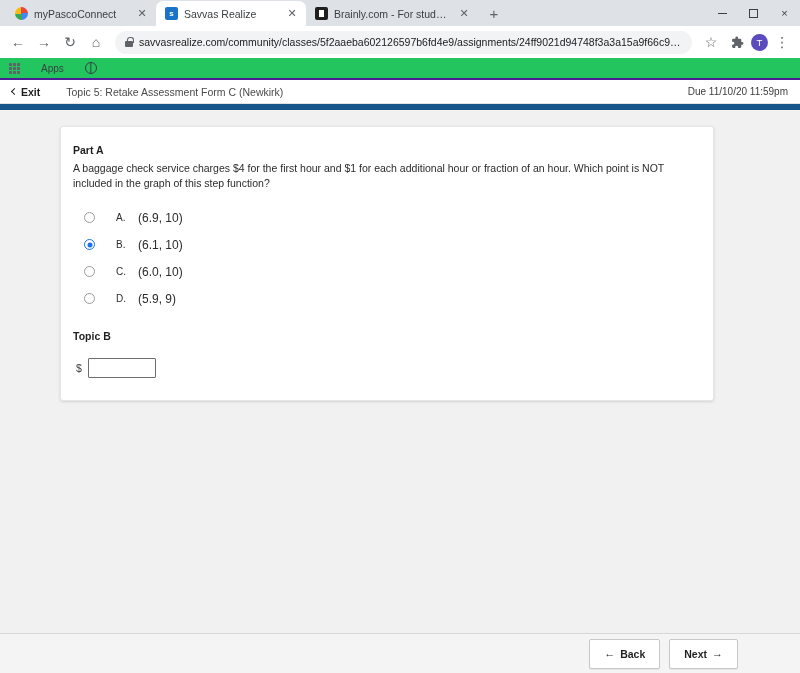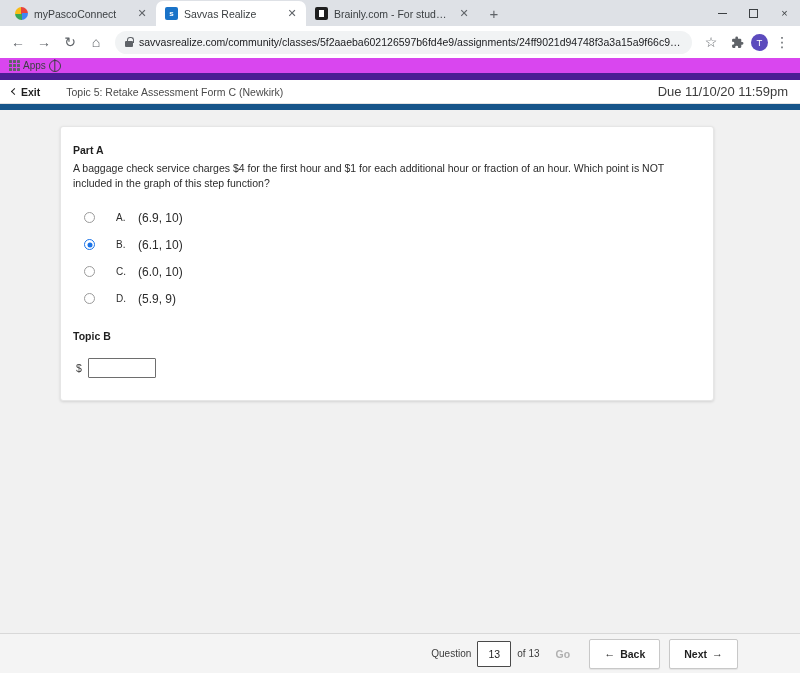--- a/index.html
+++ b/index.html
@@ -103,23 +103,23 @@
     border-bottom: none; border-radius: 3px 3px 0 0;
   }
   .avatar {
     width: 17px; height: 17px; border-radius: 50%;
     background: #5c4bbd; color: #fff; font-size: 9.5px;
     display: flex; align-items: center; justify-content: center;
     flex: 0 0 17px;
   }
 
   .bookmarkbar {
-    height: 22px; background: #d946ef;
-    display: flex; align-items: center; gap: 3px; padding: 0 9px;
-    border-bottom: 7px solid #4c1d95;
+    height: 22px; background: #22c55e;
+    display: flex; align-items: center; gap: 21px; padding: 0 9px;
+    border-bottom: 2px solid #4c1d95;
   }
   .apps-grid {
     width: 11px; height: 11px;
     display: grid; grid-template-columns: repeat(3,1fr);
     grid-template-rows: repeat(3,1fr); gap: 1px;
   }
   .apps-grid i { background: #5f6368; border-radius: 0.5px; display: block; }
   .bm-label { font-size: 10px; color: #3c4043; }
   .bm-globe {
     width: 12px; height: 12px; border-radius: 50%;
@@ -143,21 +143,21 @@
     font-size: 10.5px; font-weight: bold; color: #1f1f1f;
   }
   .chev-left {
     display: inline-block; width: 5px; height: 5px;
     border-left: 1.5px solid #1f1f1f; border-bottom: 1.5px solid #1f1f1f;
     transform: rotate(45deg);
   }
   .assign-title {
     margin-left: 26px; font-size: 10.5px; color: #4a4a4a;
   }
-  .due-date { margin-left: auto; font-size: 13px; color: #3c3c3c; padding-left: 44px; }
+  .due-date { margin-left: auto; font-size: 10px; color: #3c3c3c; padding-left: 44px; }
 
   .navy-band { height: 6px; background: #17558a; }
 
   .content-area { flex: 1 1 auto; background: #f1f1f1; position: relative; padding-top: 16px; }
 
   .card {
     margin-left: 60px; width: 654px; background: #ffffff;
     border: 1px solid #e6e6e6; border-radius: 3px;
     box-shadow: 0 1px 3px rgba(0,0,0,0.13);
     padding: 17px 16px 22px 12px;
@@ -352,26 +352,20 @@
             <span class="dollar">$</span>
             <input class="answer-input" type="text" value="" style="">
           </div>
         </div>
 
       </div>
     </div>
 
     <div class="bottombar">
 
-      <div class="qnav">
-        <span class="qnav-label">Question</span>
-        <input class="qnum" type="text" value="13" style="">
-        <span class="qnav-label">of 13</span>
-        <button class="go-btn">Go</button>
-      </div>
 
       <button class="btn">
         <span class="arrow-l">←</span>
         <span>Back</span>
       </button>
 
       <button class="btn">
         <span>Next</span>
         <span class="arrow-r">→</span>
       </button>

